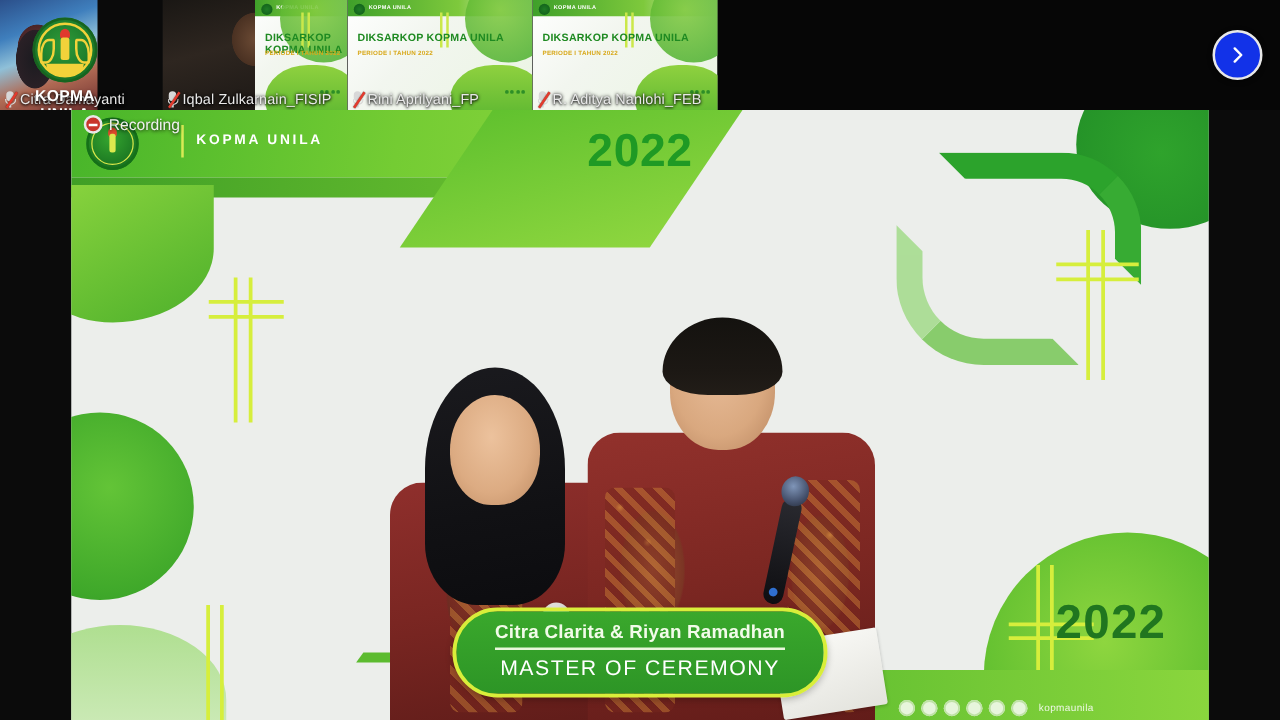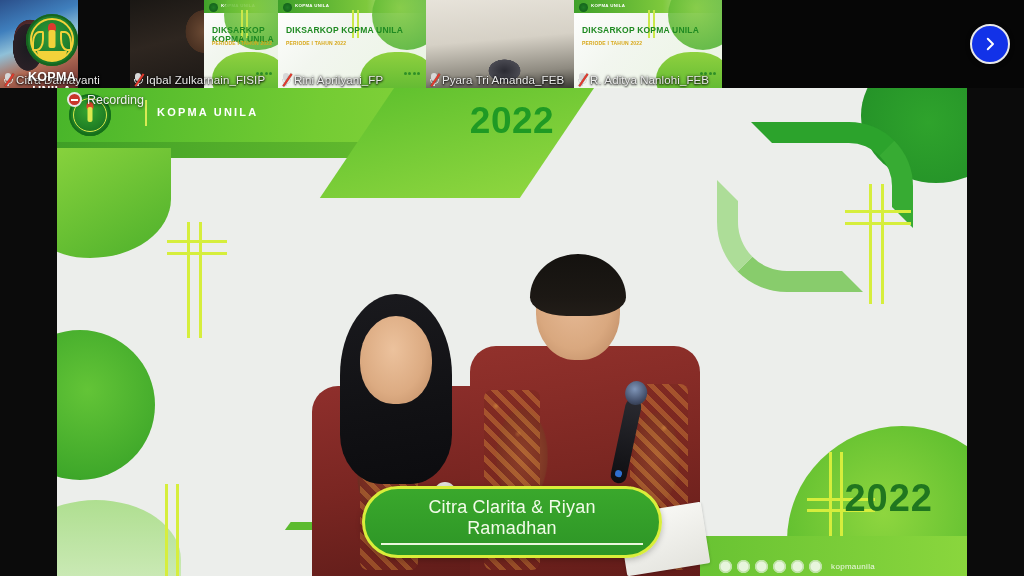--- a/index.html
+++ b/index.html
@@ -411,21 +411,21 @@
   
   .mc-pill {
     position:absolute; left:50%; transform:translateX(-50%); bottom:18px;
     width:300px; padding:8px 16px 10px;
     background: linear-gradient(180deg,#3aa82c 0%,#2d9526 100%);
     border: 3px solid #d9ee3a; border-radius: 36px;
     text-align:center; z-index:7;
     box-shadow: 0 2px 6px rgba(0,0,0,.25);
   }
   .mc-pill .mc-names {
-    font-size:18px; color:#f2fbe9; font-weight:400; letter-spacing:.2px;
+    font-size:15px; color:#f2fbe9; font-weight:700; letter-spacing:.2px;
     padding-bottom:4px; border-bottom:2px solid #eaf7dc; display:inline-block;
   }
   .mc-pill .mc-role {
     margin-top:5px; font-size:17px; color:#ffffff; font-weight:400; letter-spacing:1.2px;
   }
 
   
   .recording {
     position:absolute; left:10px; top:4px; display:flex; align-items:center; gap:5px; z-index:8;text-align:center;
   }
@@ -523,32 +523,20 @@
           <span class="body"></span>
             <span class="arc"></span>
             <span class="stem"></span>
             <span class="slash"></span>
         </span>
         <span>Rini Aprilyani_FP</span>
       </div>
     </div>
 
 
-    <div class="thumb w2">
-      <div class="thumb-media cam-c"></div>
-      <div class="thumb-name">
-        <span class="mic-muted">
-          <span class="body"></span>
-            <span class="arc"></span>
-            <span class="stem"></span>
-            <span class="slash"></span>
-        </span>
-        <span>Pyara Tri Amanda_FEB</span>
-      </div>
-    </div>
 
     <div class="thumb w2">
       <div class="mini-slide">
         <div class="barTop"></div>
         <div class="ms-logo"></div>
         <div class="ms-brand">KOPMA UNILA</div>
         <div class="blobA"></div>
         <div class="blobB"></div>
         <div class="grid1"></div>
           <div class="grid2"></div>
@@ -659,20 +647,21 @@
         <i></i>
         <i></i>
         <i></i>
         <i></i>
         <i></i>
         <span class="handle">kopmaunila</span>
       </div>
 
       <div class="mc-pill">
         <div class="mc-names">Citra Clarita &amp; Riyan Ramadhan</div>
+        <div class="mc-role">MASTER OF CEREMONY</div>
       </div>
 
       <div class="recording">
         <span class="rec-dot">
             <span></span>
           </span>
         <span class="rec-label">Recording</span>
       </div>
 
     </div>

